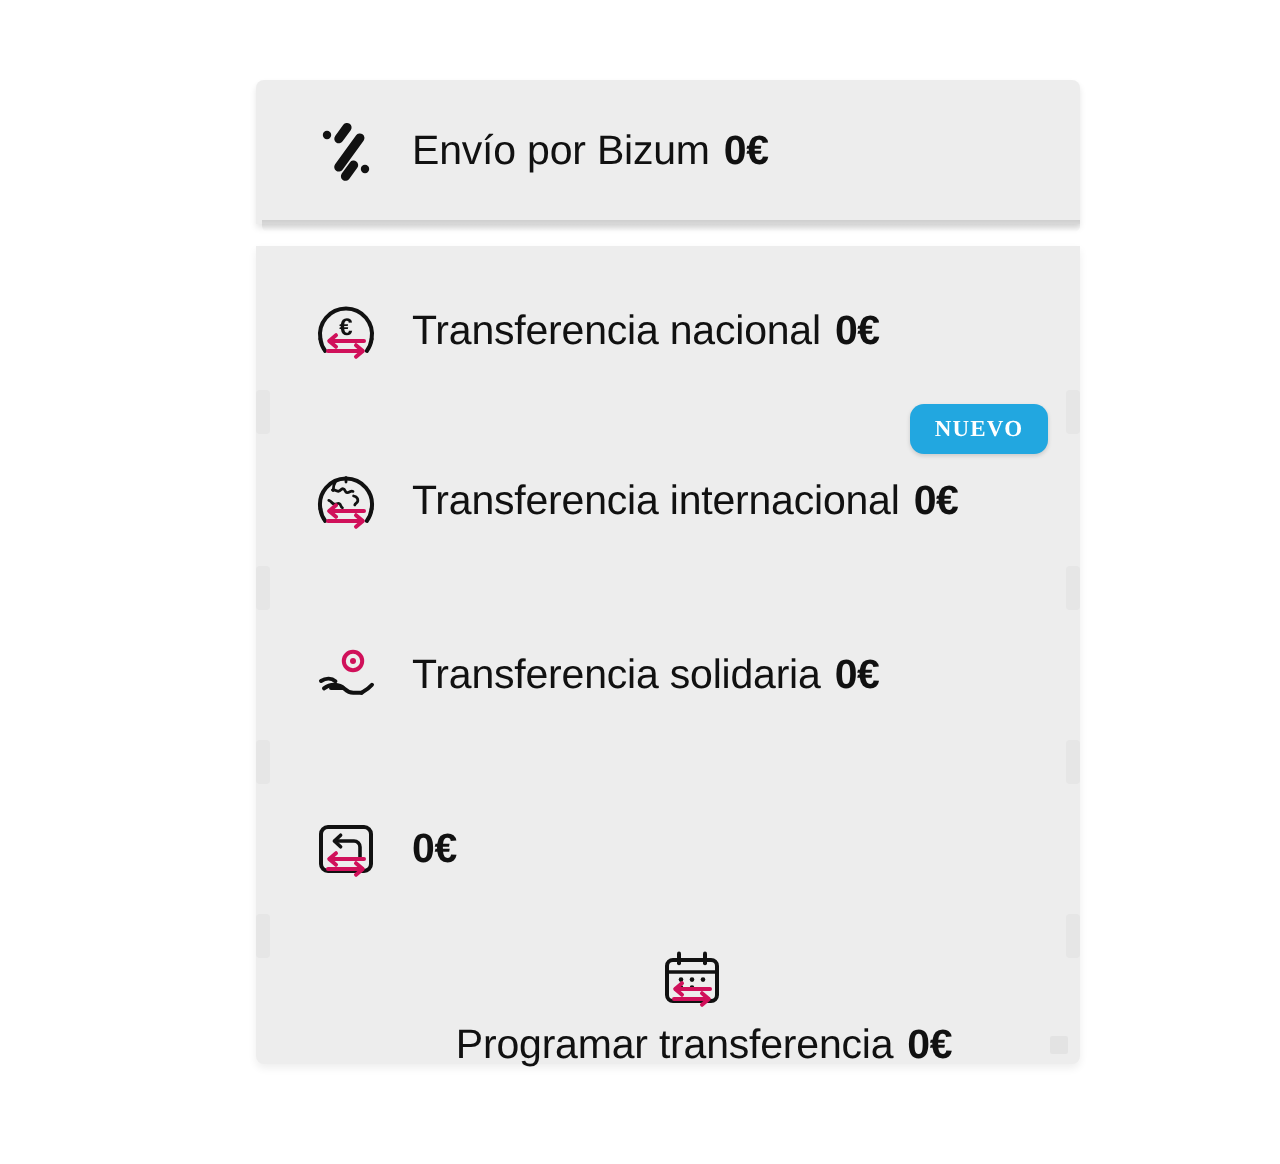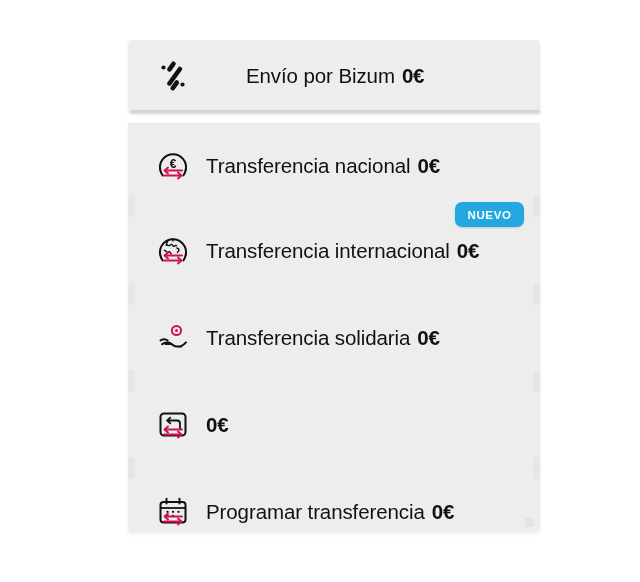--- a/index.html
+++ b/index.html
@@ -115,20 +115,21 @@
     border-radius: 7px;
     background: #22a7e0;
     color: #ffffff;
     font-size: 11.5px;
     font-weight: 700;
     letter-spacing: 0.6px;
     display: flex;
     align-items: center;
     justify-content: center;
     box-shadow: 0 1px 2px rgba(0,0,0,0.15);
+    font-family: Liberation Serif, serif;
   }
   #nuevo-badge::before {
     content: "";
     position: absolute;
     left: 3px; right: 3px; top: -3px;
     height: 7px;
     border-radius: 4px;
     background: #5ec4ea;
     z-index: -1;
   }
@@ -144,21 +145,21 @@
     border-radius: 0 0 3px 3px;
   }
 </style>
 </head>
 <body>
 
 <div id="stage">
 
   <div class="card" id="card-top">
 
-    <div class="row" style="top:0;gap:40px;">
+    <div class="row" style="top:0;">
       <span class="row-icon">
         <svg width="34" height="34" viewBox="0 0 34 34" aria-hidden="true">
           <g fill="#111111">
             <circle cx="7.5" cy="8.5" r="2.1"></circle>
             <circle cx="26.5" cy="25.5" r="2.1"></circle>
             <rect x="13.2" y="1.8" width="4.6" height="11.5" rx="2.3" transform="rotate(36 15.5 7.5)"></rect>
             <rect x="16.4" y="6.0" width="4.6" height="22.5" rx="2.3" transform="rotate(36 18.7 17.2)"></rect>
             <rect x="16.5" y="20.6" width="4.6" height="11.5" rx="2.3" transform="rotate(36 18.8 26.3)"></rect>
           </g>
         </svg>
@@ -261,21 +262,21 @@
             <line x1="8" y1="26.5" x2="25" y2="26.5"></line>
             <polyline points="22,23.6 25.4,26.5 22,29.4"></polyline>
           </g>
         </svg>
       </span>
       <span class="row-label">
         <span class="amt">0€</span>
       </span>
     </div>
 
-    <div class="row" style="top:346px;">
+    <div class="row" style="top:346px;flex-direction:column;">
       <span class="row-icon">
         <svg width="34" height="34" viewBox="0 0 34 34" aria-hidden="true">
           <rect x="4.5" y="7.0" width="25" height="20.5" rx="3" fill="none" stroke="#111111" stroke-width="2"></rect>
           <line x1="4.5" y1="13.0" x2="29.5" y2="13.0" stroke="#111111" stroke-width="1.8"></line>
           <line x1="10.5" y1="3.8" x2="10.5" y2="8.6" stroke="#111111" stroke-width="2" stroke-linecap="round"></line>
           <line x1="23.5" y1="3.8" x2="23.5" y2="8.6" stroke="#111111" stroke-width="2" stroke-linecap="round"></line>
           <g fill="#111111">
             <circle cx="11.5" cy="16.8" r="1.15"></circle>
             <circle cx="17.0" cy="16.8" r="1.15"></circle>
             <circle cx="22.5" cy="16.8" r="1.15"></circle>

